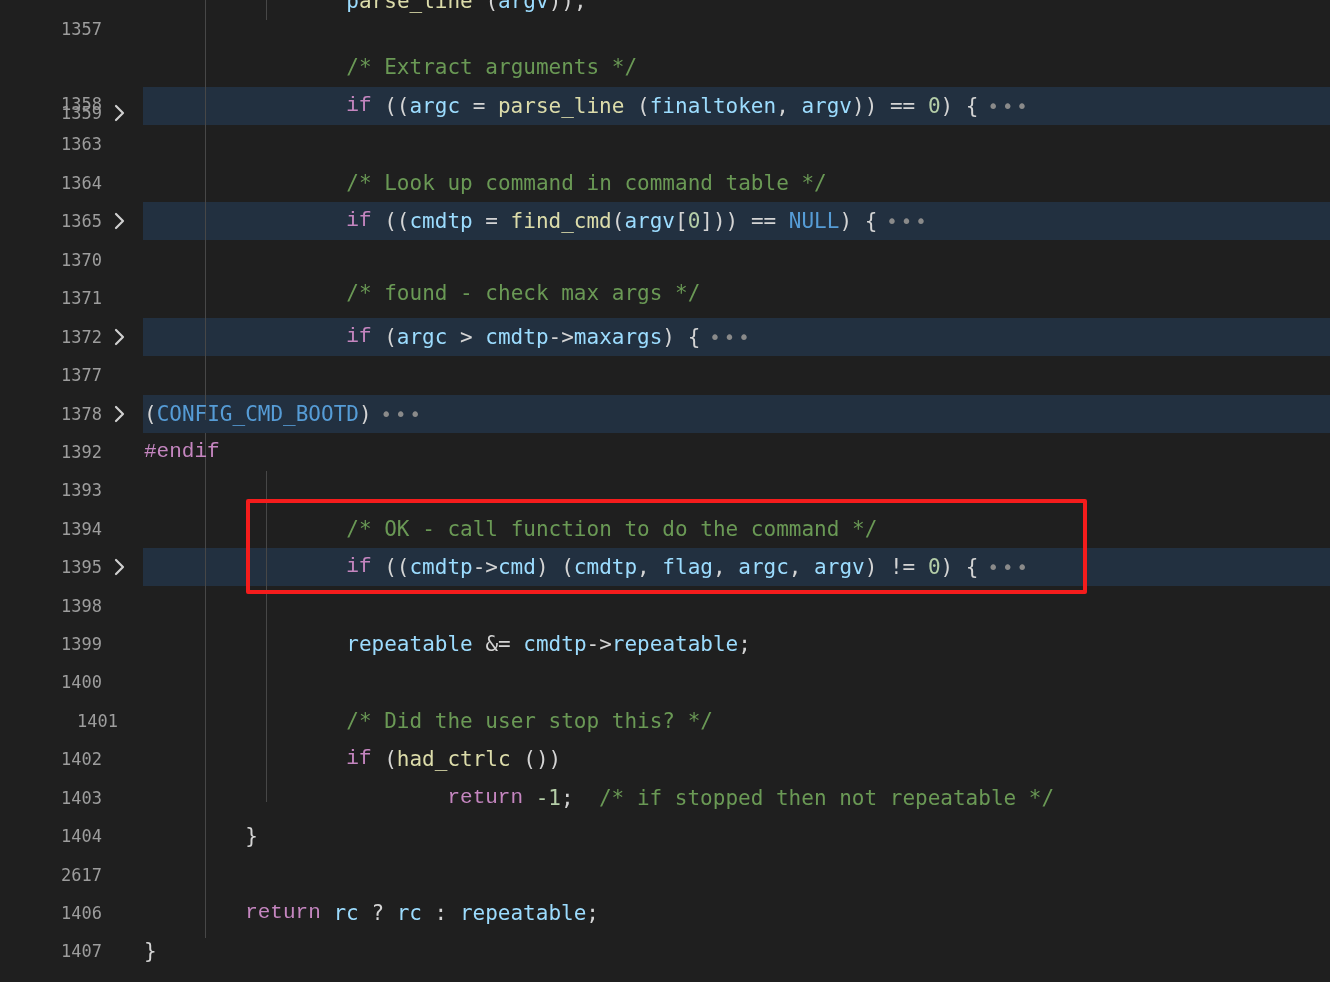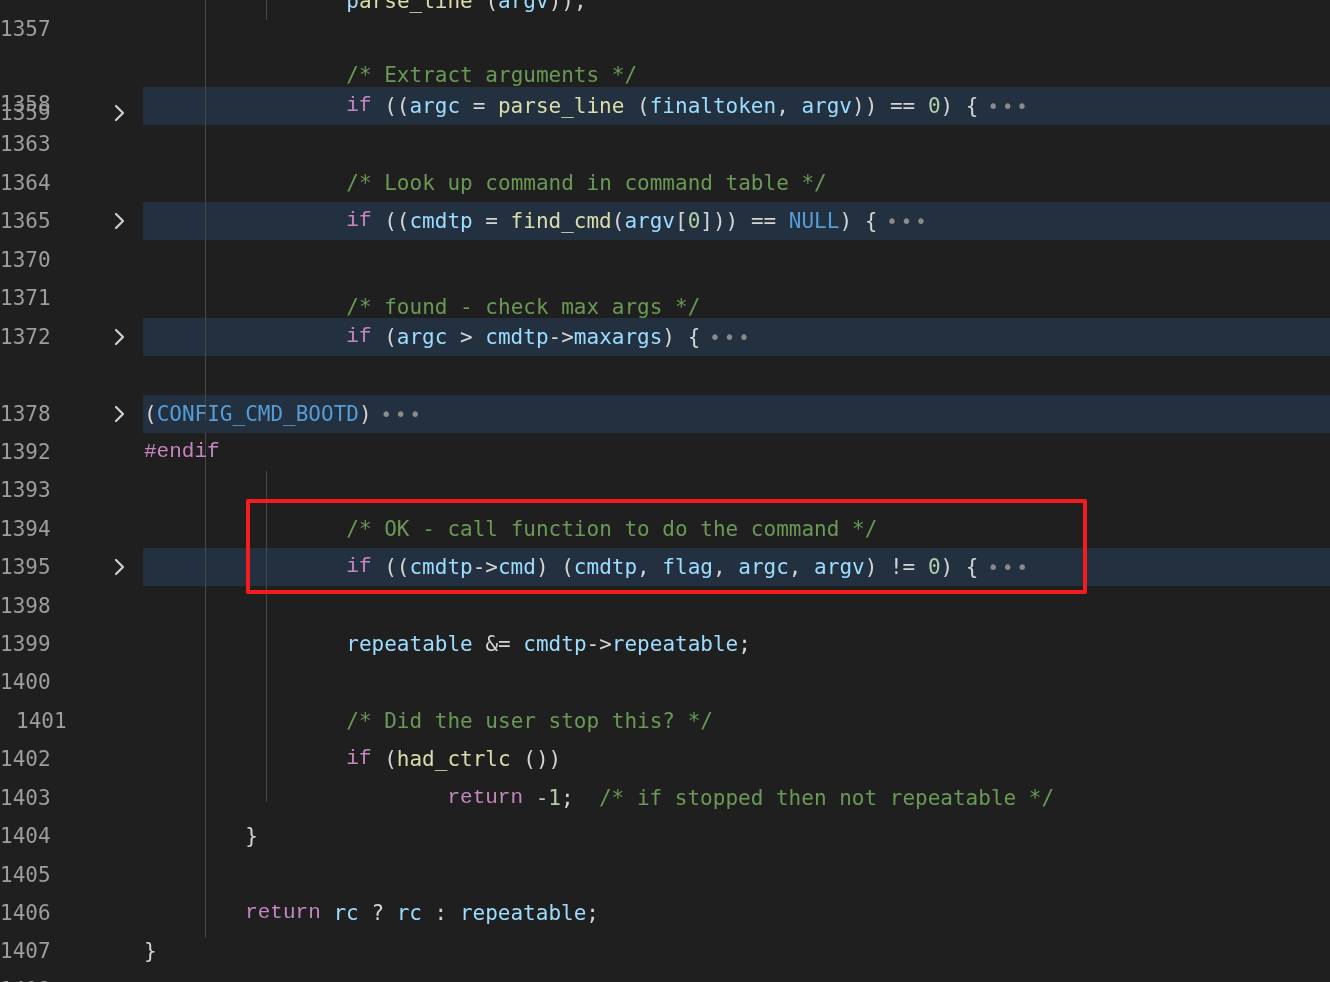--- a/index.html
+++ b/index.html
@@ -46,23 +46,23 @@
   .ln-row {
     position: absolute;
     left: 0;
     width: 143px;
     height: 38.4px;
     display: flex;
     align-items: center;
   }
   .ln-num {
     width: 104px;
-    text-align: left;
+    text-align: right;
     color: #9d9d9d;
-    font-size: 21px;
+    font-size: 17px;
     letter-spacing: 0px;
     padding-right: 2px;
   }
   .fold-chevron {
     width: 30px;
     display: flex;
     align-items: center;
     justify-content: center;
     color: #cfcfcf;
     cursor: pointer;
@@ -144,27 +144,27 @@
       <div class="iguide" style="left: 205px; top: 0px; height: 420px;"></div>
       <div class="iguide" style="left: 205px; top: 433px; height: 505px;"></div>
       <div class="iguide" style="left: 266px; top: 471px; height: 120px;"></div>
       <div class="iguide" style="left: 266px; top: 587px; height: 215px;"></div>
       <div class="iguide" style="left: 266px; top: 0px; height: 20px;"></div>
     </div>
 
   <div class="code-layer" id="codeLayer">
       <div class="code-row" style="top: -18px;"><span class="txt t-punc">                </span><span class="txt t-var">p</span><span class="txt t-fn">arse_</span><span class="txt t-fn">line</span><span class="txt t-punc"> (</span><span class="txt t-var">argv</span><span class="txt t-punc">));</span></div>
       <div class="code-row" style="top: 10px;"></div>
-      <div class="code-row" style="top: 56px;"><span class="txt t-cmt">                /* Extract arguments */</span></div>
+      <div class="code-row" style="top: 48px;"><span class="txt t-cmt">                /* Extract arguments */</span></div>
       <div class="code-row" style="top: 87px;"><span class="txt t-punc">                </span><span class="txt t-kw">if</span><span class="txt t-punc"> ((</span><span class="txt t-var">argc</span><span class="txt t-punc"> = </span><span class="txt t-fn">parse_line</span><span class="txt t-punc"> (</span><span class="txt t-var">finaltoken</span><span class="txt t-punc">, </span><span class="txt t-var">argv</span><span class="txt t-punc">)) == </span><span class="txt t-num">0</span><span class="txt t-punc">) {</span><span class="fold-ellipsis">•••</span></div>
       <div class="code-row" style="top: 125px;"></div>
       <div class="code-row" style="top: 164px;"><span class="txt t-cmt">                /* Look up command in command table */</span></div>
       <div class="code-row" style="top: 202px;"><span class="txt t-punc">                </span><span class="txt t-kw">if</span><span class="txt t-punc"> ((</span><span class="txt t-var">cmdtp</span><span class="txt t-punc"> = </span><span class="txt t-fn">find_cmd</span><span class="txt t-punc">(</span><span class="txt t-var">argv</span><span class="txt t-punc">[</span><span class="txt t-num">0</span><span class="txt t-punc">])) == </span><span class="txt t-const">NULL</span><span class="txt t-punc">) {</span><span class="fold-ellipsis">•••</span></div>
       <div class="code-row" style="top: 241px;"></div>
-      <div class="code-row" style="top: 288px;"><span class="txt t-cmt">                /* found - check max args */</span></div>
+      <div class="code-row" style="top: 274px;"><span class="txt t-cmt">                /* found - check max args */</span></div>
       <div class="code-row" style="top: 318px;"><span class="txt t-punc">                </span><span class="txt t-kw">if</span><span class="txt t-punc"> (</span><span class="txt t-var">argc</span><span class="txt t-punc"> &gt; </span><span class="txt t-var">cmdtp</span><span class="txt t-punc">-&gt;</span><span class="txt t-var">maxargs</span><span class="txt t-punc">) {</span><span class="fold-ellipsis">•••</span></div>
       <div class="code-row" style="top: 356px;"></div>
       <div class="code-row" style="top: 395px;"><span class="txt t-punc">(</span><span class="txt t-const">CONFIG_CMD_BOOTD</span><span class="txt t-punc">)</span><span class="fold-ellipsis">•••</span></div>
       <div class="code-row" style="top: 433px;"><span class="txt t-kw">#endif</span></div>
       <div class="code-row" style="top: 471px;"></div>
       <div class="code-row" style="top: 510px;"><span class="txt t-cmt">                /* OK - call function to do the command */</span></div>
       <div class="code-row" style="top: 548px;"><span class="txt t-punc">                </span><span class="txt t-kw">if</span><span class="txt t-punc"> ((</span><span class="txt t-var">cmdtp</span><span class="txt t-punc">-&gt;</span><span class="txt t-var">cmd</span><span class="txt t-punc">) (</span><span class="txt t-var">cmdtp</span><span class="txt t-punc">, </span><span class="txt t-var">flag</span><span class="txt t-punc">, </span><span class="txt t-var">argc</span><span class="txt t-punc">, </span><span class="txt t-var">argv</span><span class="txt t-punc">) != </span><span class="txt t-num">0</span><span class="txt t-punc">) {</span><span class="fold-ellipsis">•••</span></div>
       <div class="code-row" style="top: 587px;"></div>
       <div class="code-row" style="top: 625px;"><span class="txt t-punc">                </span><span class="txt t-var">repeatable</span><span class="txt t-punc"> &amp;= </span><span class="txt t-var">cmdtp</span><span class="txt t-punc">-&gt;</span><span class="txt t-var">repeatable</span><span class="txt t-punc">;</span></div>
       <div class="code-row" style="top: 663px;"></div>
@@ -252,20 +252,28 @@
         </div>
       </div>
       <div class="ln-row" style="top: 318px;">
         <div class="ln-num">1372</div>
         <div class="fold-chevron">
           <svg width="13" height="20" viewBox="0 0 13 20">
             <path d="M3 3 L10 10 L3 17" fill="none" stroke="currentColor" stroke-width="2.2" stroke-linecap="round" stroke-linejoin="round"></path>
           </svg>
         </div>
       </div>
+      <div class="ln-row" style="top: 356px;">
+        <div class="ln-num">1377</div>
+        <div class="fold-chevron hidden">
+          <svg width="13" height="20" viewBox="0 0 13 20">
+            <path d="M3 3 L10 10 L3 17" fill="none" stroke="currentColor" stroke-width="2.2" stroke-linecap="round" stroke-linejoin="round"></path>
+          </svg>
+        </div>
+      </div>
       <div class="ln-row" style="top: 395px;">
         <div class="ln-num">1378</div>
         <div class="fold-chevron">
           <svg width="13" height="20" viewBox="0 0 13 20">
             <path d="M3 3 L10 10 L3 17" fill="none" stroke="currentColor" stroke-width="2.2" stroke-linecap="round" stroke-linejoin="round"></path>
           </svg>
         </div>
       </div>
       <div class="ln-row" style="top: 433px;">
         <div class="ln-num">1392</div>
@@ -349,21 +357,21 @@
       </div>
       <div class="ln-row" style="top: 817px;">
         <div class="ln-num">1404</div>
         <div class="fold-chevron hidden">
           <svg width="13" height="20" viewBox="0 0 13 20">
             <path d="M3 3 L10 10 L3 17" fill="none" stroke="currentColor" stroke-width="2.2" stroke-linecap="round" stroke-linejoin="round"></path>
           </svg>
         </div>
       </div>
       <div class="ln-row" style="top: 856px;">
-        <div class="ln-num">1405</div>
+        <div class="ln-num">2617</div>
         <div class="fold-chevron hidden">
           <svg width="13" height="20" viewBox="0 0 13 20">
             <path d="M3 3 L10 10 L3 17" fill="none" stroke="currentColor" stroke-width="2.2" stroke-linecap="round" stroke-linejoin="round"></path>
           </svg>
         </div>
       </div>
       <div class="ln-row" style="top: 894px;">
         <div class="ln-num">1406</div>
         <div class="fold-chevron hidden">
           <svg width="13" height="20" viewBox="0 0 13 20">

